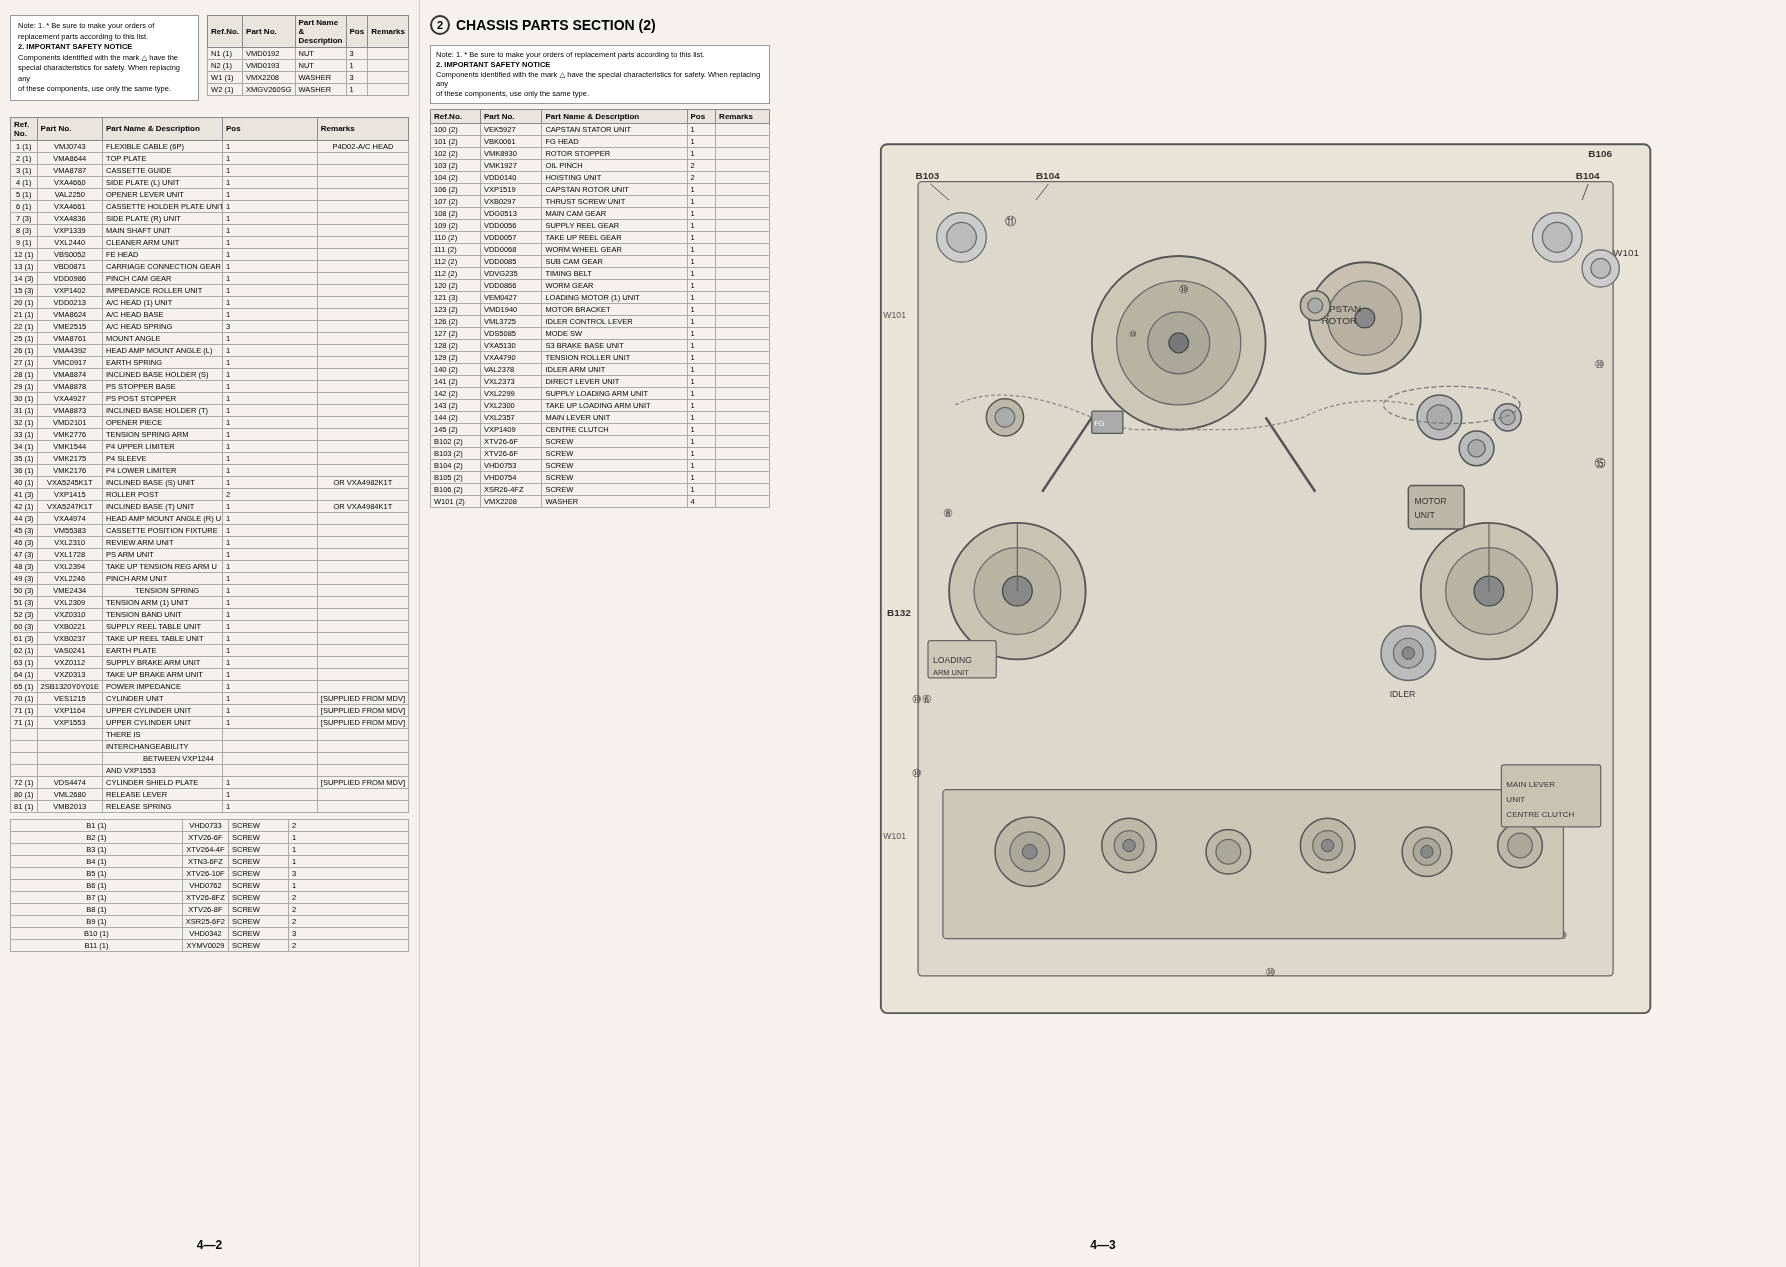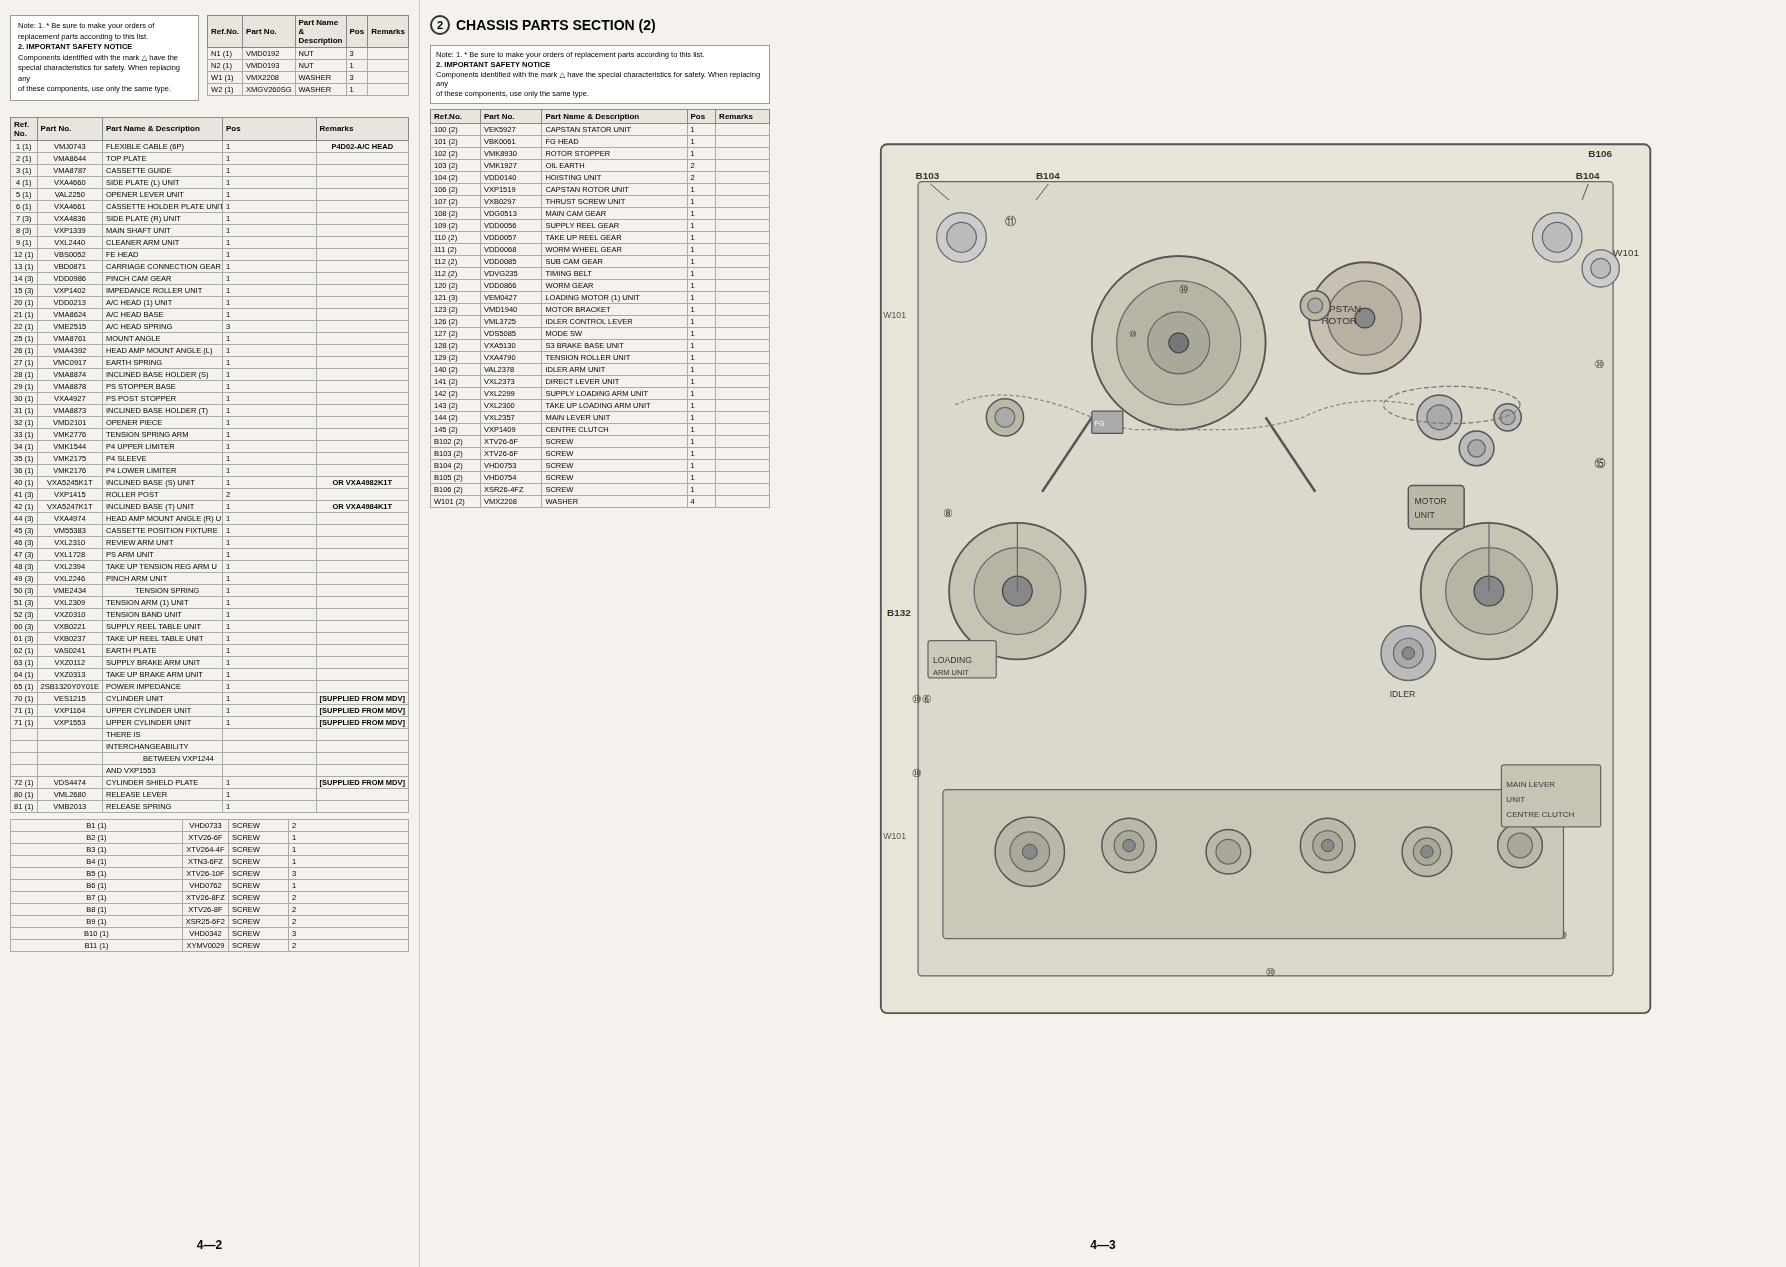--- a/index.html
+++ b/index.html
@@ -76,21 +76,21 @@
       border: 1px solid #aaa;
       padding: 1px 3px;
       font-size: 7.5px;
       white-space: nowrap;
     }
 
     .parts-table td:first-child { width: 25px; text-align: center; }
     .parts-table td:nth-child(2) { width: 15px; text-align: center; }
     .parts-table td:nth-child(3) { width: 60px; }
     .parts-table td:nth-child(4) { width: 120px; }
-    .parts-table td:nth-child(5) { width: 20px; text-align: center; font-weight: bold; }
+    .parts-table td:nth-child(5) { width: 20px; text-align: center; }
     .parts-table td:nth-child(6) { width: auto; }
 
     
     .chassis-title {
       display: flex;
       align-items: center;
       gap: 6px;
       font-size: 14px;
       font-weight: bold;
       margin-bottom: 10px;
@@ -731,21 +731,21 @@
               <tr>
                 <td colspan="2">102 (2)</td>
                 <td>VMK8930</td>
                 <td style="max-width: 110px; overflow: hidden;">ROTOR STOPPER</td>
                 <td>1</td>
                 <td></td>
               </tr>
               <tr>
                 <td colspan="2">103 (2)</td>
                 <td>VMK1927</td>
-                <td style="max-width: 110px; overflow: hidden;">OIL EARTH</td>
+                <td style="max-width: 110px; overflow: hidden;">OIL PINCH</td>
                 <td>2</td>
                 <td></td>
               </tr>
               <tr>
                 <td colspan="2">104 (2)</td>
                 <td>VDD0140</td>
                 <td style="max-width: 110px; overflow: hidden;">HOISTING UNIT</td>
                 <td>2</td>
                 <td></td>
               </tr>

